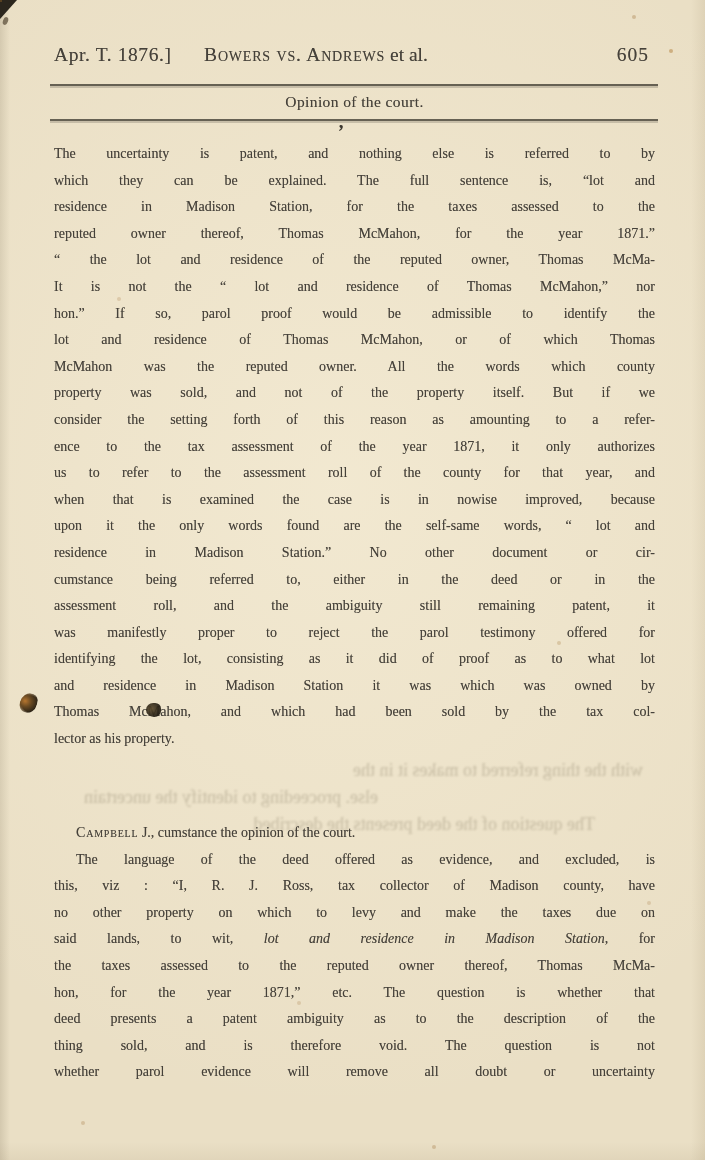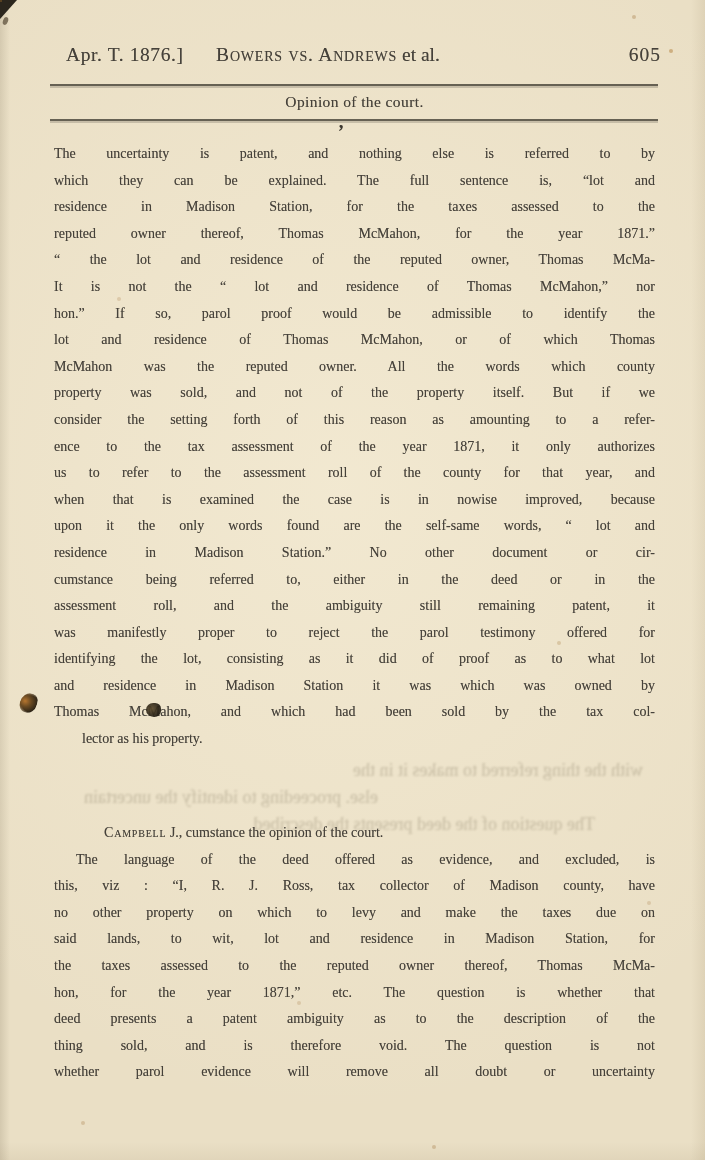--- a/index.html
+++ b/index.html
@@ -7,38 +7,38 @@
     position:relative;width:705px;height:1160px;overflow:hidden;
     font-family:"Liberation Serif","DejaVu Serif",serif;color:#45413a;
     background:
       radial-gradient(ellipse 130% 90% at 48% 42%, rgba(248,240,218,.55) 0%, rgba(0,0,0,0) 60%),
       linear-gradient(90deg, rgba(95,82,58,.16) 0px, rgba(0,0,0,0) 10px),
       linear-gradient(270deg, rgba(120,98,60,.10) 0px, rgba(0,0,0,0) 14px),
       linear-gradient(0deg, rgba(120,98,60,.08) 0px, rgba(0,0,0,0) 18px),
       #eadfc5;
     text-shadow:0 0 .5px rgba(60,54,44,.45);
   }
-  .header{position:absolute;top:44px;left:54px;width:601px;height:28px;font-size:19.5px;margin-left:12px;}
+  .header{position:absolute;top:44px;left:54px;width:601px;height:28px;font-size:19.5px;}
   .h-left{position:absolute;left:0;top:0;letter-spacing:.6px;}
   .h-center{position:absolute;left:92px;top:0;width:340px;text-align:center;}
   .sc{font-variant:small-caps;letter-spacing:.8px;}
   .h-right{position:absolute;right:6px;top:0;letter-spacing:1px;}
   .rule{position:absolute;left:50px;width:608px;height:0;
         border-top:2px solid rgba(64,60,50,.78);box-shadow:0 2px 0 rgba(64,60,50,.22);}
   .rule-a{top:84px;}
   .rule-b{top:119px;}
   .subtitle{position:absolute;top:93px;left:54px;width:601px;text-align:center;font-size:15.5px;letter-spacing:.4px;}
   .pmark{position:absolute;left:338px;top:122px;font-size:18px;font-weight:bold;color:#3c382f;}
   .body{position:absolute;left:54px;width:601px;font-size:14px;line-height:26.6px;}
   .body1{top:141px;}
   .body2{top:820px;}
   .line{text-align:justify;text-align-last:justify;white-space:normal;}
-  .line.noj{text-align:left;text-align-last:left;margin-left:28px;}
+  .line.noj{text-align:left;text-align-last:left;}
   .line.ind{text-indent:22px;}
-  .it{}
+  .it{font-style:italic;}
   .bleed{position:absolute;left:54px;top:757px;width:601px;font-size:18px;line-height:26.8px;
          color:#7c7157;opacity:.30;filter:blur(1.2px);transform:scaleX(-1);}
   .bleed .b1{text-align:left;padding-left:12px;}
   .bleed .b2{text-align:right;padding-right:30px;}
   .bleed .b3{text-align:left;padding-left:60px;}
   .corner-tl{position:absolute;top:0;left:0;width:17px;height:19px;background:#2b261d;
              clip-path:polygon(0 0,100% 0,0 100%);}
   .corner-speck{position:absolute;top:17px;left:3px;width:5px;height:8px;border-radius:50%;
                 background:#4a3e2a;opacity:.65;transform:rotate(20deg);}
   .blob-margin{position:absolute;left:20px;top:693px;width:17px;height:20px;

